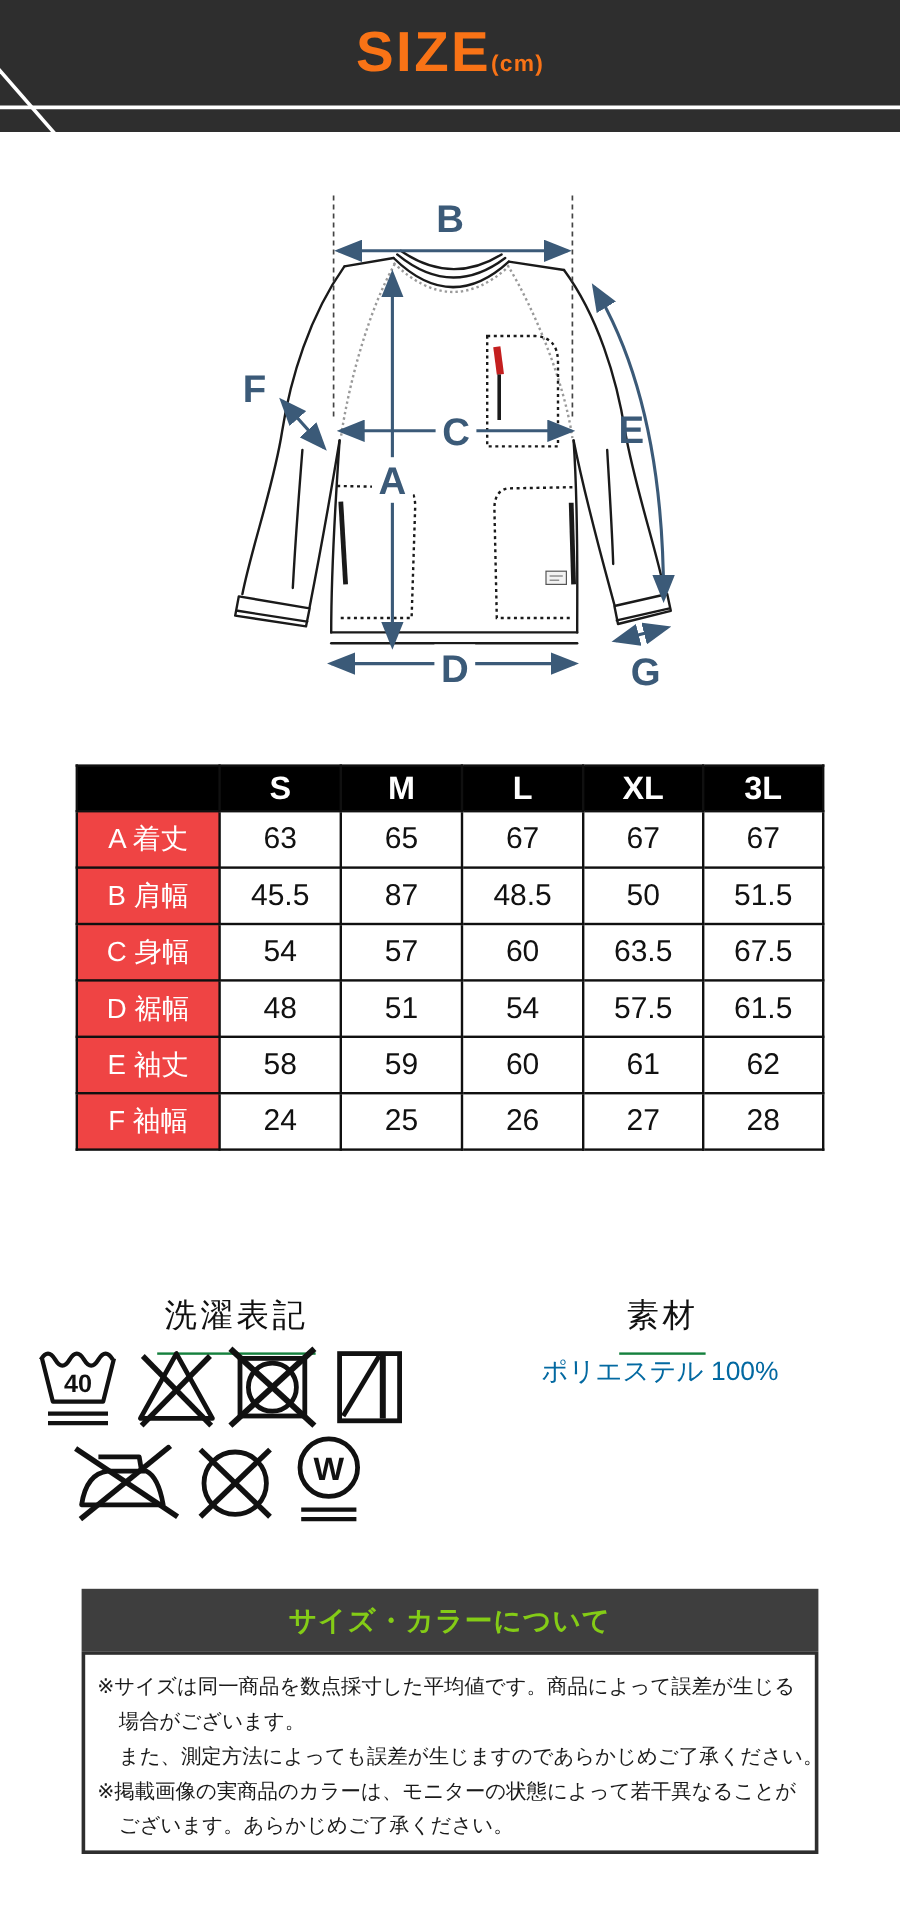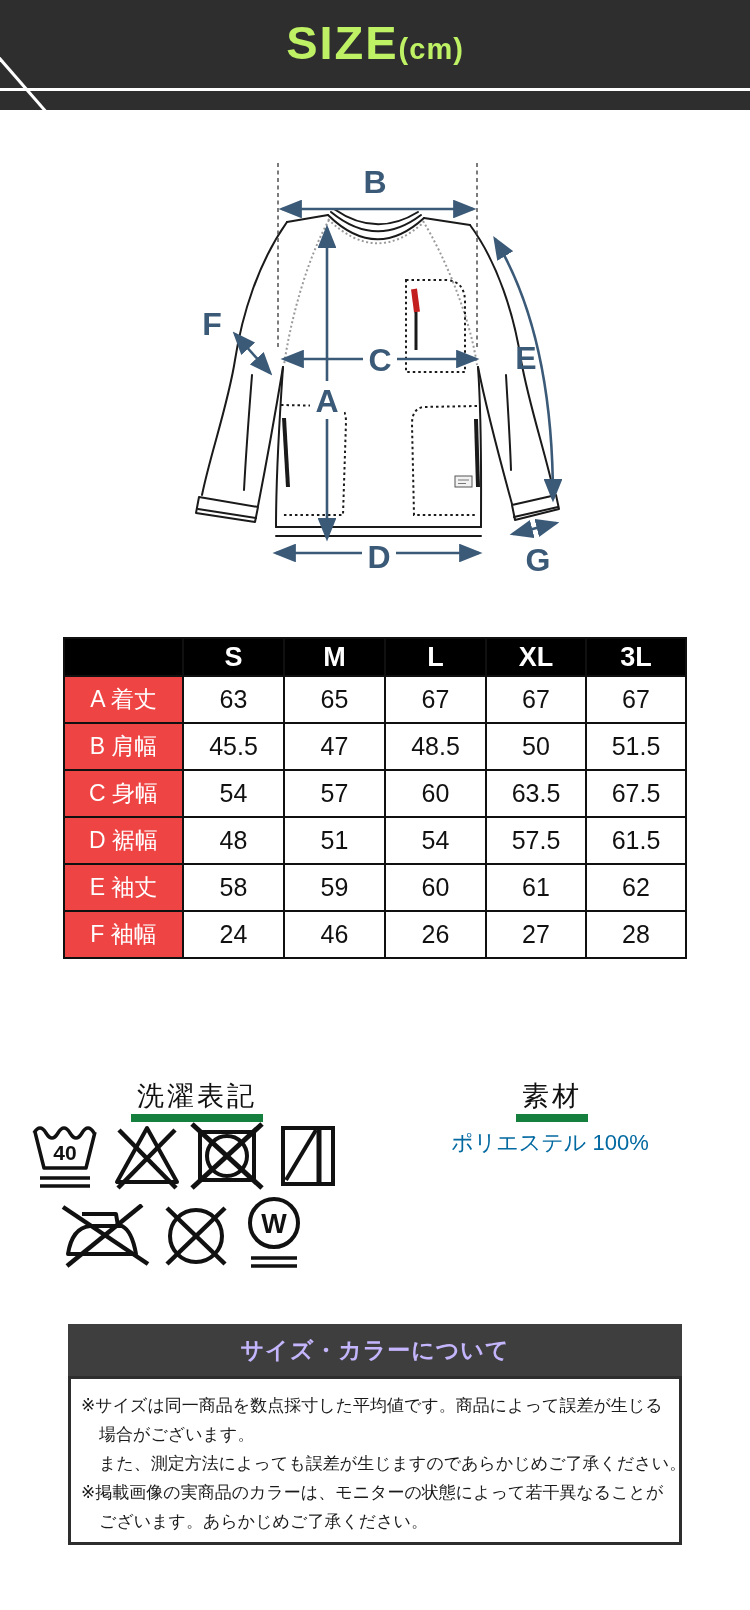--- a/index.html
+++ b/index.html
@@ -1,39 +1,39 @@
 <!DOCTYPE html>
 <html><head>
 <meta charset="utf-8">
 <style>
   html,body{margin:0;padding:0;background:#fff;}
   #page{position:relative;width:750px;height:1610px;background:#fff;overflow:hidden;
         font-family:"Liberation Sans","DejaVu Sans",sans-serif;color:#111;}
   
   .hdr{position:absolute;left:0;top:0;width:750px;height:110px;background:#2e2e2e;}
   .hdr-title{position:absolute;left:0;top:0;width:750px;height:86px;
-             display:flex;align-items:baseline;justify-content:center;color:#bef264;}
+             display:flex;align-items:baseline;justify-content:center;color:#f97316;}
   .hdr-title .big{font-size:47px;font-weight:bold;letter-spacing:2px;line-height:86px;}
-  .hdr-title .small{font-size:29px;font-weight:bold;letter-spacing:1px;}
+  .hdr-title .small{font-size:19px;font-weight:bold;letter-spacing:1px;}
   
   table.sizes{position:absolute;left:63px;top:637px;width:622px;border-collapse:collapse;
               table-layout:fixed;}
   table.sizes th,table.sizes td{border:2px solid #101010;text-align:center;vertical-align:middle;padding:0;}
   table.sizes thead th{background:#000;color:#fff;font-size:27px;font-weight:bold;height:36px;}
   table.sizes tbody th{background:#ef4444;color:#fff;font-size:23px;font-weight:normal;height:45px;}
   table.sizes tbody td{background:#fff;color:#111;font-size:25px;}
   
   .sec-head{position:absolute;text-align:center;font-size:27px;color:#111;letter-spacing:3px;}
-  .sec-head span{display:inline-block;border-bottom:8px solid #15803d;padding:0 6px 0 6px;}
+  .sec-head span{display:inline-block;border-bottom:2px solid #15803d;padding:0 6px 13px 6px;}
   .material-val{position:absolute;left:405px;top:1128px;width:290px;text-align:center;
                 font-size:22px;color:#0369a1;}
   .care-icon{position:absolute;}
   
   .notice-bar{position:absolute;left:68px;top:1324px;width:614px;height:52px;background:#3e3e3e;
-              color:#c4b5fd;font-size:23px;font-weight:bold;text-align:center;line-height:52px;letter-spacing:1px;}
+              color:#84cc16;font-size:23px;font-weight:bold;text-align:center;line-height:52px;letter-spacing:1px;}
   .notice-box{position:absolute;left:68px;top:1376px;width:614px;height:169px;
               border:3px solid #2e2e2e;box-sizing:border-box;background:#fff;overflow:hidden;}
   .notice-box .txt{padding:12px 10px 0 10px;font-size:17px;line-height:29px;color:#1a1a1a;}
   .notice-box .line{white-space:nowrap;}
   .notice-box .indent{padding-left:18px;}
 </style>
 </head>
 <body>
 
 <div id="page">
@@ -160,21 +160,21 @@
         <th>A 着丈</th>
         <td>63</td>
         <td>65</td>
         <td>67</td>
         <td>67</td>
         <td>67</td>
       </tr>
       <tr>
         <th>B 肩幅</th>
         <td>45.5</td>
-        <td>47</td>
+        <td>87</td>
         <td>48.5</td>
         <td>50</td>
         <td>51.5</td>
       </tr>
       <tr>
         <th>C 身幅</th>
         <td>54</td>
         <td>57</td>
         <td>60</td>
         <td>63.5</td>
@@ -192,21 +192,21 @@
         <th>E 袖丈</th>
         <td>58</td>
         <td>59</td>
         <td>60</td>
         <td>61</td>
         <td>62</td>
       </tr>
       <tr>
         <th>F 袖幅</th>
         <td>24</td>
-        <td>46</td>
+        <td>25</td>
         <td>26</td>
         <td>27</td>
         <td>28</td>
       </tr>
     </tbody>
   </table>
 
   <div class="sec-head" style="left:97px;top:1078px;width:200px">
     <span>洗濯表記</span>
   </div>

